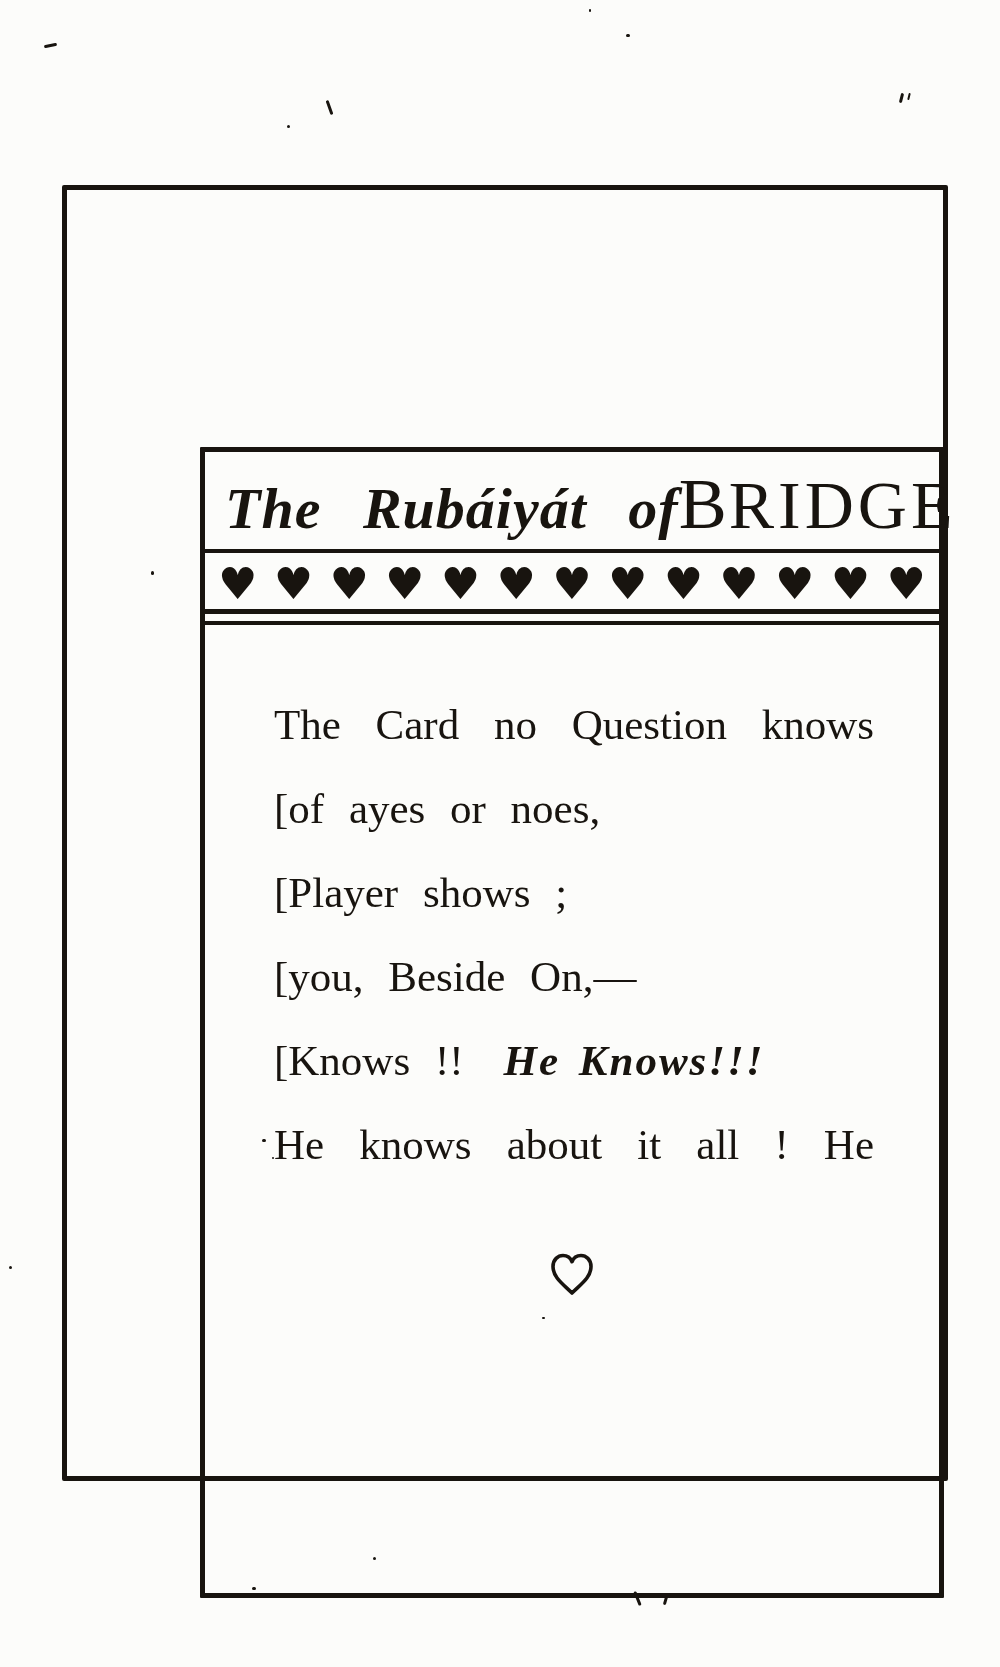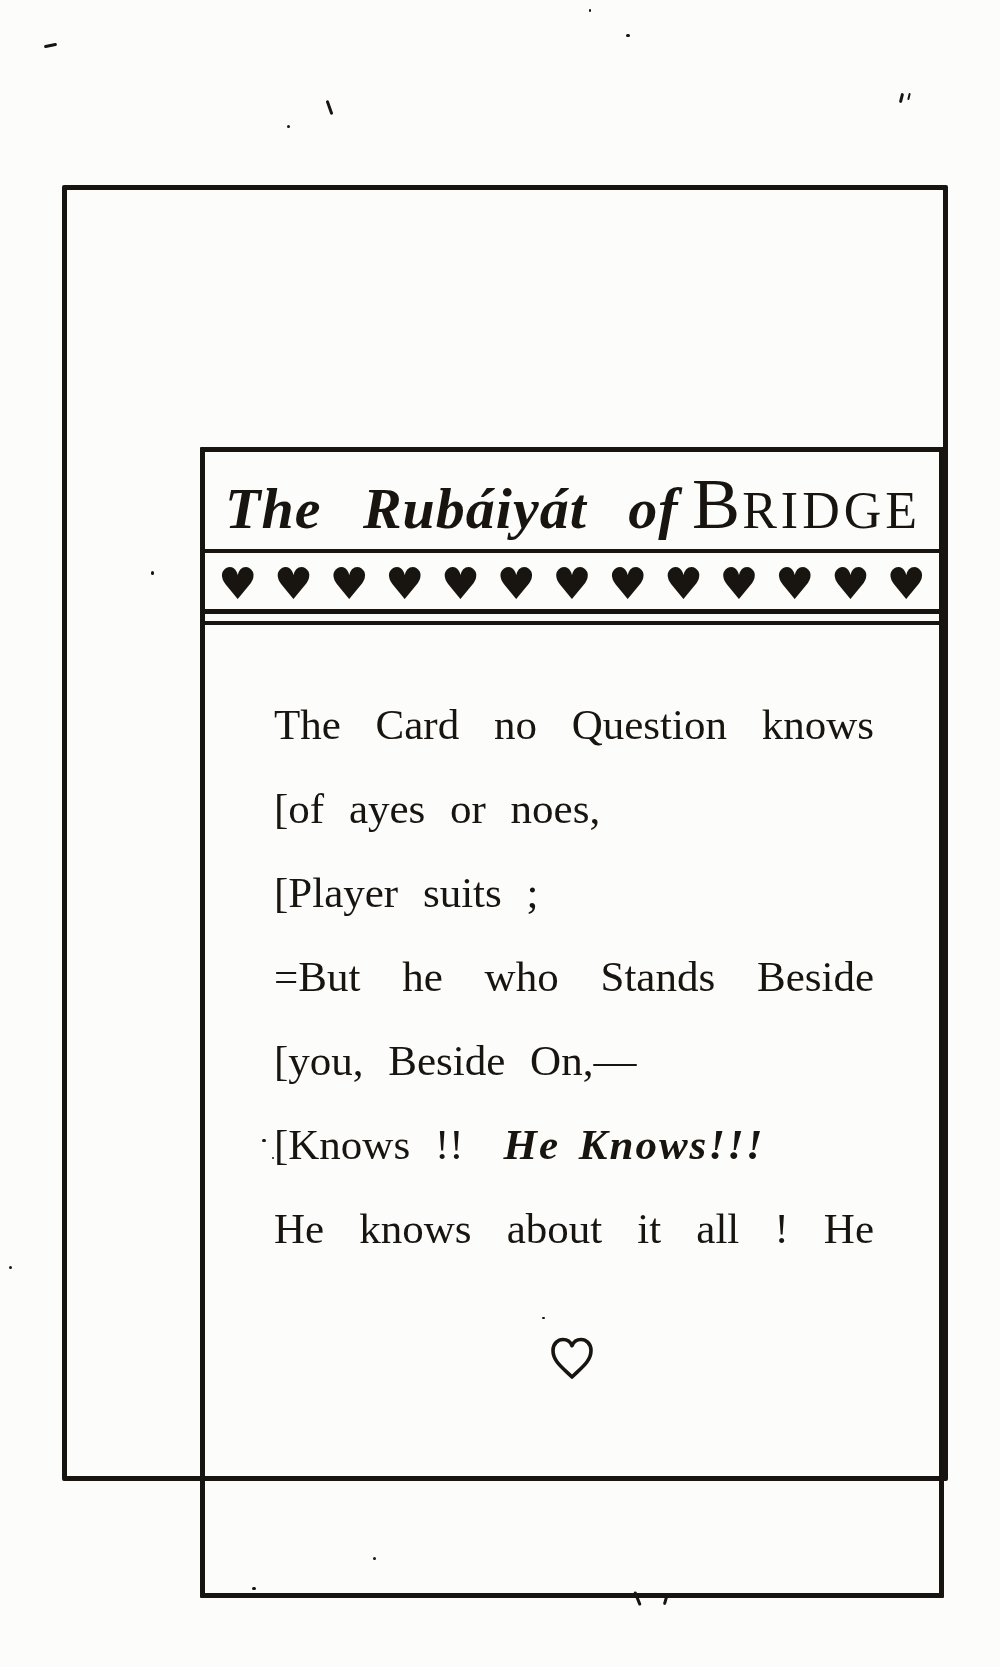--- a/index.html
+++ b/index.html
@@ -27,21 +27,21 @@
     height:101px;border-bottom:4px solid var(--ink);
     display:flex;justify-content:space-between;align-items:baseline;
     padding:16px 18px 0 20px;white-space:nowrap;
   }
   .t-italic{
     font-style:italic;font-weight:bold;font-size:58px;line-height:1;
     word-spacing:26px;letter-spacing:1px;
   }
   .t-caps{line-height:1;letter-spacing:2px;}
   .t-cap-initial{font-size:72px;line-height:1;}
-  .t-cap-rest{font-size:52px;line-height:1;letter-spacing:4px;}
+  .t-cap-rest{font-size:68px;line-height:1;letter-spacing:4px;}
   
   .hearts-band{
     height:61px;border-bottom:5px solid var(--ink);
     display:flex;justify-content:space-between;align-items:center;
     padding:6px 13px 0 13px;
   }
   .heart{
     font-family:"DejaVu Sans",sans-serif;font-size:44px;line-height:1;
     color:var(--ink);
   }
@@ -105,22 +105,21 @@
           <span class="heart">♥</span>
           <span class="heart">♥</span>
           <span class="heart">♥</span>
           <span class="heart">♥</span>
         </div>
       <div class="rule-gap"></div>
 
       <div class="poem">
         <div class="poem-line justify">The Card no Question knows</div>
         <div class="poem-line right">[of ayes or noes,</div>
-        <div class="poem-line right">[Player suits ;</div>
-        <div class="poem-line justify">=But he who Stands Beside</div>
+        <div class="poem-line right">[Player shows ;</div>
         <div class="poem-line right">[you, Beside On,—</div>
         <div class="poem-line right">
           <span>[Knows !!</span><span class="closing-emphasis">He Knows!!!</span>
         </div>
         <div class="poem-line justify">He knows about it all !  He</div>
       </div>
 
       <div class="footer-heart">
         <svg width="48" height="48" viewBox="0 0 48 48">
           <path d="M24 42 C15 33 5 26.5 5 15.5 C5 8.5 10 4.5 15 4.5 C19 4.5 22.5 7 24 10.7 C25.5 7 29 4.5 33 4.5 C38 4.5 43 8.5 43 15.5 C43 26.5 33 33 24 42 Z" fill="none" stroke="#18140f" stroke-width="3.6" stroke-linejoin="round"></path>

